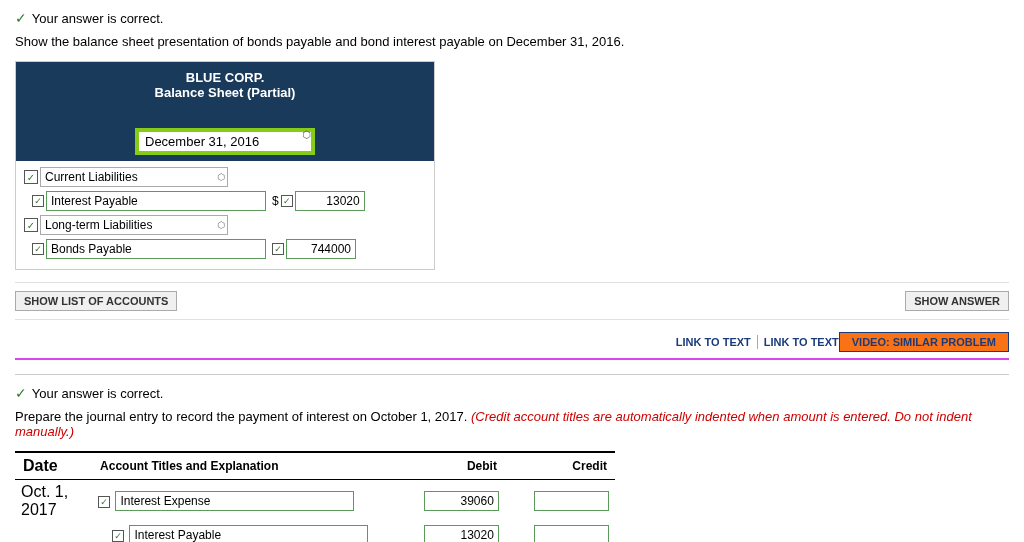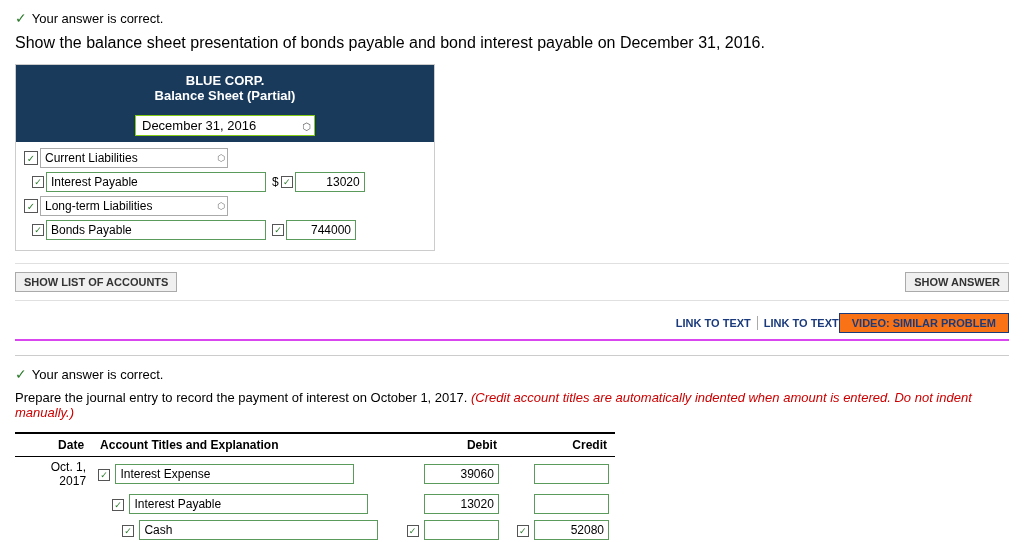--- a/index.html
+++ b/index.html
@@ -15,21 +15,21 @@
       align-items: center;
       gap: 5px;
       margin-bottom: 8px;
       font-size: 13px;
     }
     .check-icon {
       color: #2a7a2a;
       font-size: 14px;
     }
     .question-text {
-      font-size: 16px;
+      font-size: 13px;
       margin-bottom: 12px;
     }
     
     .balance-sheet-container {
       border: 1px solid #ccc;
       width: 420px;
       margin-bottom: 12px;
     }
     .bs-header {
       background: #1a3a5c;
@@ -45,27 +45,28 @@
     .bs-date-row {
       background: #1a3a5c;
       display: flex;
       align-items: center;
       justify-content: center;
       padding: 4px 8px 6px 8px;
     }
     .bs-date-select {
       background: #fff;
       color: #000;
-      border: 1px solid #84cc16;
+      border: 4px solid #84cc16;
       padding: 2px 20px 2px 6px;
       font-size: 13px;
       width: 180px;
       appearance: none;
       -webkit-appearance: none;
       position: relative;
+      margin-top: 16px;
     }
     .bs-date-wrapper {
       position: relative;
       display: inline-block;
     }
     .bs-date-wrapper::after {
       content: '⬡';
       position: absolute;
       right: 4px;
       top: 50%;
@@ -247,22 +248,21 @@
       text-align: left;
       background: #fff;
     }
     .journal-table td {
       padding: 3px 6px;
       font-size: 12px;
       vertical-align: middle;
     }
     .journal-table .date-col {
       width: 70px;
-      font-size: 12px;
-      text-align: right;
+      font-size: 16px;
     }
     .journal-table .account-col {
       width: 240px;
     }
     .journal-table .debit-col {
       width: 100px;
       text-align: right;
     }
     .journal-table .credit-col {
       width: 100px;

